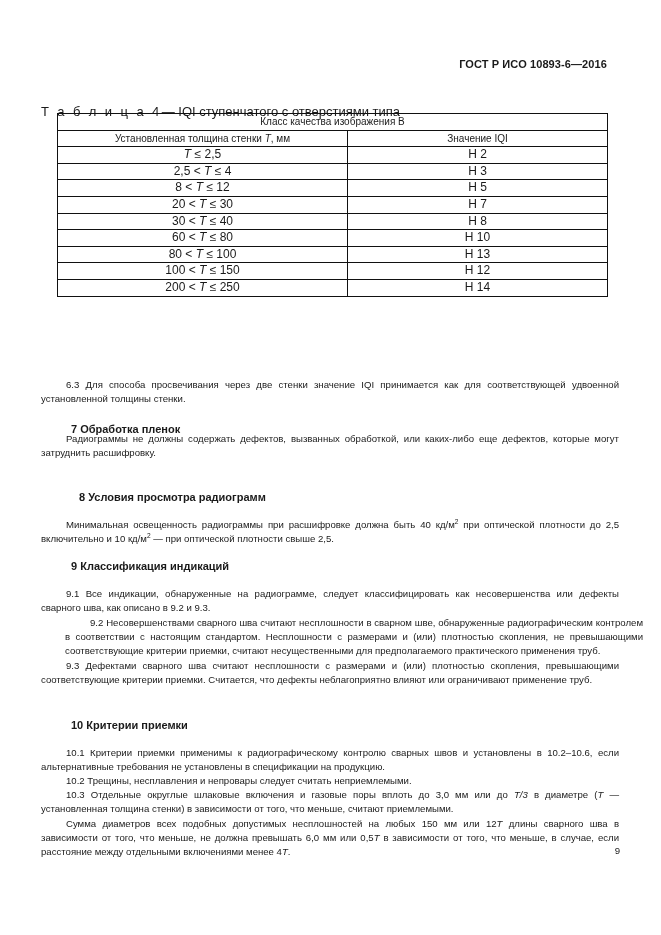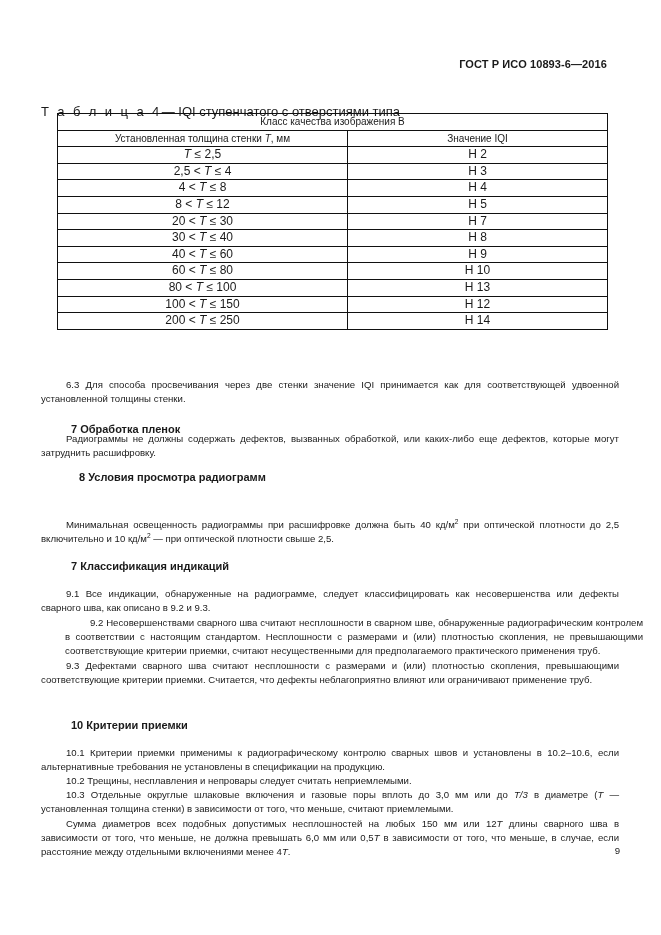--- a/index.html
+++ b/index.html
@@ -96,21 +96,21 @@
   sup {
     font-size: 6.6px;
     vertical-align: super;
     line-height: 0;
   }
 
   
   #p63        { top: 368px; }
   #h7         { top: 414px; }
   #p7         { top: 422px; }
-  #h8         { top: 462px; padding-left: 8px; }
+  #h8         { top: 482px; padding-left: 8px; }
   #p8         { top: 508px; }
   #h9         { top: 551px; }
   #p91        { top: 577px; }
   #p92        { top: 606px; margin-left: 24px; }
   #p93        { top: 649px; }
   #h10        { top: 710px; }
   #p101       { top: 736px; }
   #p102       { top: 764px; }
   #p103       { top: 778px; }
   #p104       { top: 807px; }
@@ -149,40 +149,32 @@
       </tr>
       <tr>
         <td class="val"><em class="sym">T</em> ≤ 2,5</td>
         <td class="val">H 2</td>
       </tr>
       <tr>
         <td class="val">2,5 &lt; <em class="sym">T</em> ≤ 4</td>
         <td class="val">H 3</td>
       </tr>
       <tr>
-        <td class="val">4 &lt; <em class="sym">T</em> ≤ 8</td>
-        <td class="val">H 4</td>
-      </tr>
-      <tr>
         <td class="val">8 &lt; <em class="sym">T</em> ≤ 12</td>
         <td class="val">H 5</td>
       </tr>
       <tr>
         <td class="val">20 &lt; <em class="sym">T</em> ≤ 30</td>
         <td class="val">H 7</td>
       </tr>
       <tr>
         <td class="val">30 &lt; <em class="sym">T</em> ≤ 40</td>
         <td class="val">H 8</td>
       </tr>
       <tr>
-        <td class="val">40 &lt; <em class="sym">T</em> ≤ 60</td>
-        <td class="val">H 9</td>
-      </tr>
-      <tr>
         <td class="val">60 &lt; <em class="sym">T</em> ≤ 80</td>
         <td class="val">H 10</td>
       </tr>
       <tr>
         <td class="val">80 &lt; <em class="sym">T</em> ≤ 100</td>
         <td class="val">H 13</td>
       </tr>
       <tr>
         <td class="val">100 &lt; <em class="sym">T</em> ≤ 150</td>
         <td class="val">H 12</td>
@@ -195,21 +187,21 @@
   </table>
 
   <p class="para" id="p63">6.3 Для способа просвечивания через две стенки значение IQI  принимается как для соответствующей удвоенной установленной толщины стенки.</p>
 
   <h2 class="heading" id="h7">7 Обработка пленок</h2>
   <p class="para" id="p7">Радиограммы не должны содержать дефектов, вызванных обработкой, или каких-либо еще дефектов, которые могут затруднить расшифровку.</p>
 
   <h2 class="heading" id="h8">8 Условия просмотра радиограмм</h2>
   <p class="para" id="p8"><span>Минимальная освещенность радиограммы при расшифровке должна быть 40 кд/м</span><sup>2</sup><span> при оптической плотности до 2,5 включительно и 10 кд/м</span><sup>2</sup><span> — при оптической плотности свыше 2,5.</span></p>
 
-  <h2 class="heading" id="h9">7 Классификация индикаций</h2>
+  <h2 class="heading" id="h9">9 Классификация индикаций</h2>
   <p class="para" id="p91">9.1 Все индикации, обнаруженные на радиограмме, следует классифицировать как несовершенства или дефекты сварного шва, как описано в 9.2 и 9.3.</p>
   <p class="para" id="p92">9.2 Несовершенствами сварного шва считают несплошности в сварном шве, обнаруженные радиографическим контролем в соответствии с настоящим стандартом. Несплошности с размерами и (или) плотностью скопления, не превышающими соответствующие критерии приемки, считают несущественными для предполагаемого практического применения труб.</p>
   <p class="para" id="p93">9.3 Дефектами сварного шва считают несплошности с размерами и (или) плотностью скопления, превышающими соответствующие критерии приемки. Считается, что дефекты неблагоприятно влияют или ограничивают применение труб.</p>
 
   <h2 class="heading" id="h10">10 Критерии приемки</h2>
   <p class="para" id="p101">10.1 Критерии приемки применимы к радиографическому контролю сварных швов и установлены в 10.2–10.6, если альтернативные требования не установлены в спецификации на продукцию.</p>
   <p class="para" id="p102">10.2 Трещины, несплавления и непровары следует считать неприемлемыми.</p>
   <p class="para" id="p103"><span>10.3 Отдельные округлые шлаковые включения и газовые поры вплоть до 3,0 мм или до </span><em class="sym">T/3</em><span> в диаметре (</span><em class="sym">T</em><span> — установленная толщина стенки) в зависимости от того, что меньше, считают приемлемыми.</span></p>
   <p class="para" id="p104"><span>Сумма диаметров всех подобных допустимых несплошностей на любых 150 мм или 12</span><em class="sym">T</em><span> длины сварного шва в зависимости от того, что меньше, не должна превышать 6,0 мм или 0,5</span><em class="sym">T</em><span> в зависимости от того, что меньше, в случае, если расстояние между отдельными включениями менее 4</span><em class="sym">T</em><span>.</span></p>
 

